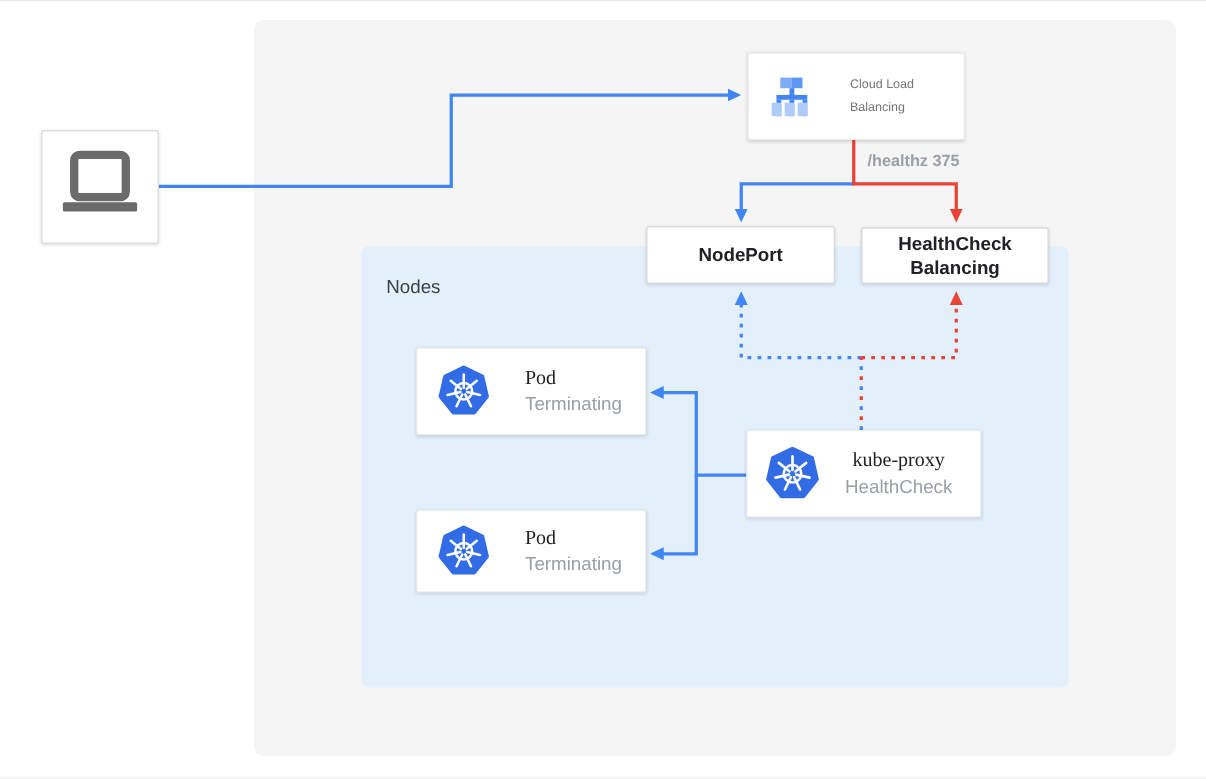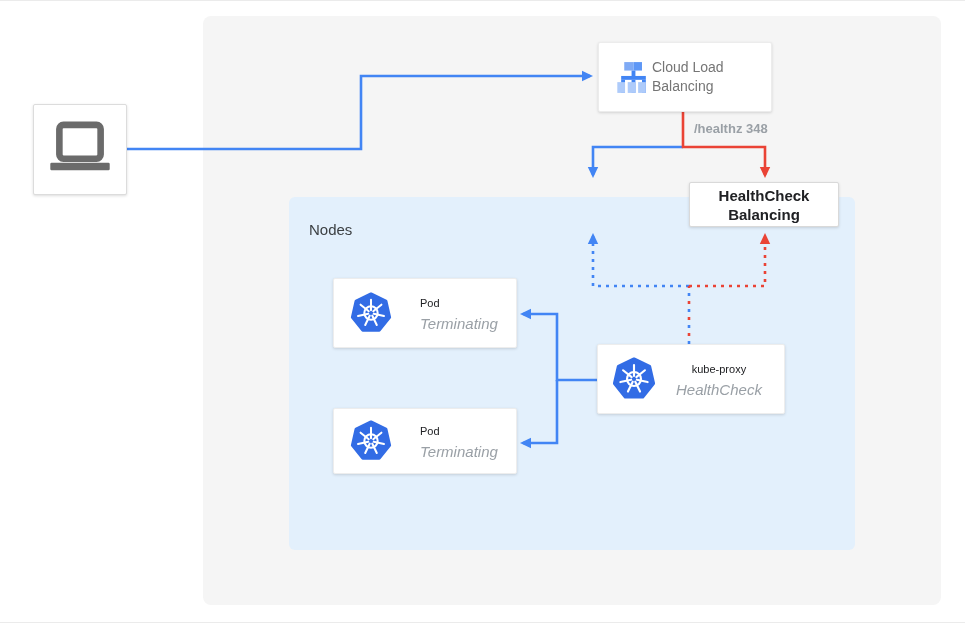--- a/index.html
+++ b/index.html
@@ -26,40 +26,40 @@
   .alt-red{stroke-dasharray:3 13;stroke-dashoffset:8;}
   .head-blue{fill:var(--blue);}
   .head-red{fill:var(--red);}
   .box{position:absolute;background:#fff;border:1px solid var(--box-border);
        border-radius:2px;box-shadow:0 1px 3px rgba(0,0,0,.14);}
   .laptop-box{left:33px;top:103px;width:94px;height:91px;display:flex;
        align-items:center;justify-content:center;border-color:#dcdcdc;}
   .clb-box{left:598px;top:41px;width:174px;height:70px;display:flex;align-items:center;
        border-color:#ececec;}
   .clb-box .icon-wrap{margin-left:16px;flex:none;display:flex;}
-  .clb-label{width:96px;font-size:14px;line-height:19px;
+  .clb-label{margin-left:28px;width:96px;font-size:10px;line-height:19px;
        color:var(--text-secondary);}
   .wire-label{position:absolute;left:694px;top:120px;font-size:13px;font-weight:bold;
        color:var(--text-muted);}
   .port-box{display:flex;align-items:center;justify-content:center;text-align:center;
        font-weight:bold;font-size:15px;line-height:19px;color:var(--text-primary);
        border-color:#d9d9d9;}
   .nodeport-box{left:517px;top:180px;width:151px;height:46px;}
   .healthcheck-box{left:689px;top:181px;width:150px;height:45px;}
   .healthcheck-box span{display:block;width:114px;margin:0 auto;}
   .workload{display:flex;align-items:center;border-color:#ededed;}
   .pod1-box{left:333px;top:277px;width:184px;height:70px;}
   .pod2-box{left:333px;top:407px;width:184px;height:66px;}
   .kubeproxy-box{left:597px;top:343px;width:188px;height:70px;}
   .workload .icon-wrap{margin-left:16px;flex:none;display:flex;}
   .kubeproxy-box .icon-wrap{margin-left:14px;}
   .wl-text{margin-left:28px;}
   .kubeproxy-box .wl-text{margin-left:20px;text-align:center;}
-  .wl-title{font-size:11px;line-height:22px;color:var(--text-primary);}
-  .wl-sub{font-size:15px;line-height:20px;color:var(--text-muted);font-style:italic;}
+  .wl-title{font-size:16px;line-height:22px;color:var(--text-primary);font-family:Liberation Serif, serif;}
+  .wl-sub{font-size:15px;line-height:20px;color:var(--text-muted);}
 </style>
 </head>
 <body>
 
 <div class="stage">
 
   <div class="panel"></div>
 
   <div class="nodes-region">
     <div class="nodes-label">Nodes</div>
@@ -106,22 +106,25 @@
         <rect x="21.5" y="27" width="5" height="17" fill="var(--blue)"></rect>
         <rect x="35" y="27" width="5" height="17" fill="var(--blue)"></rect>
         <rect x="3" y="30" width="10" height="14" fill="var(--clb-pale)"></rect>
         <rect x="16.5" y="30" width="10" height="14" fill="var(--clb-pale)"></rect>
         <rect x="30" y="30" width="10" height="14" fill="var(--clb-pale)"></rect>
       </svg>
     </span>
     <span class="clb-label">Cloud Load Balancing</span>
   </div>
 
-  <div class="wire-label">/healthz 348</div>
+  <div class="wire-label">/healthz 375</div>
 
+  <div class="box port-box nodeport-box">
+    <span>NodePort</span>
+  </div>
 
   <div class="box port-box healthcheck-box">
     <span>HealthCheck Balancing</span>
   </div>
 
   <div class="box workload pod1-box">
     <span class="icon-wrap">
       <svg width="42" height="42" viewBox="0 0 100 104" xmlns="http://www.w3.org/2000/svg">
         <polygon points="50,5 86.7,22.7 95.8,62.5 70.4,94.3 29.6,94.3 4.2,62.5 13.3,22.7" fill="var(--k8s-blue)" stroke="var(--k8s-blue)" stroke-width="8" stroke-linejoin="round"></polygon>
         <g stroke="#fff" stroke-width="5" stroke-linecap="round" fill="none">

